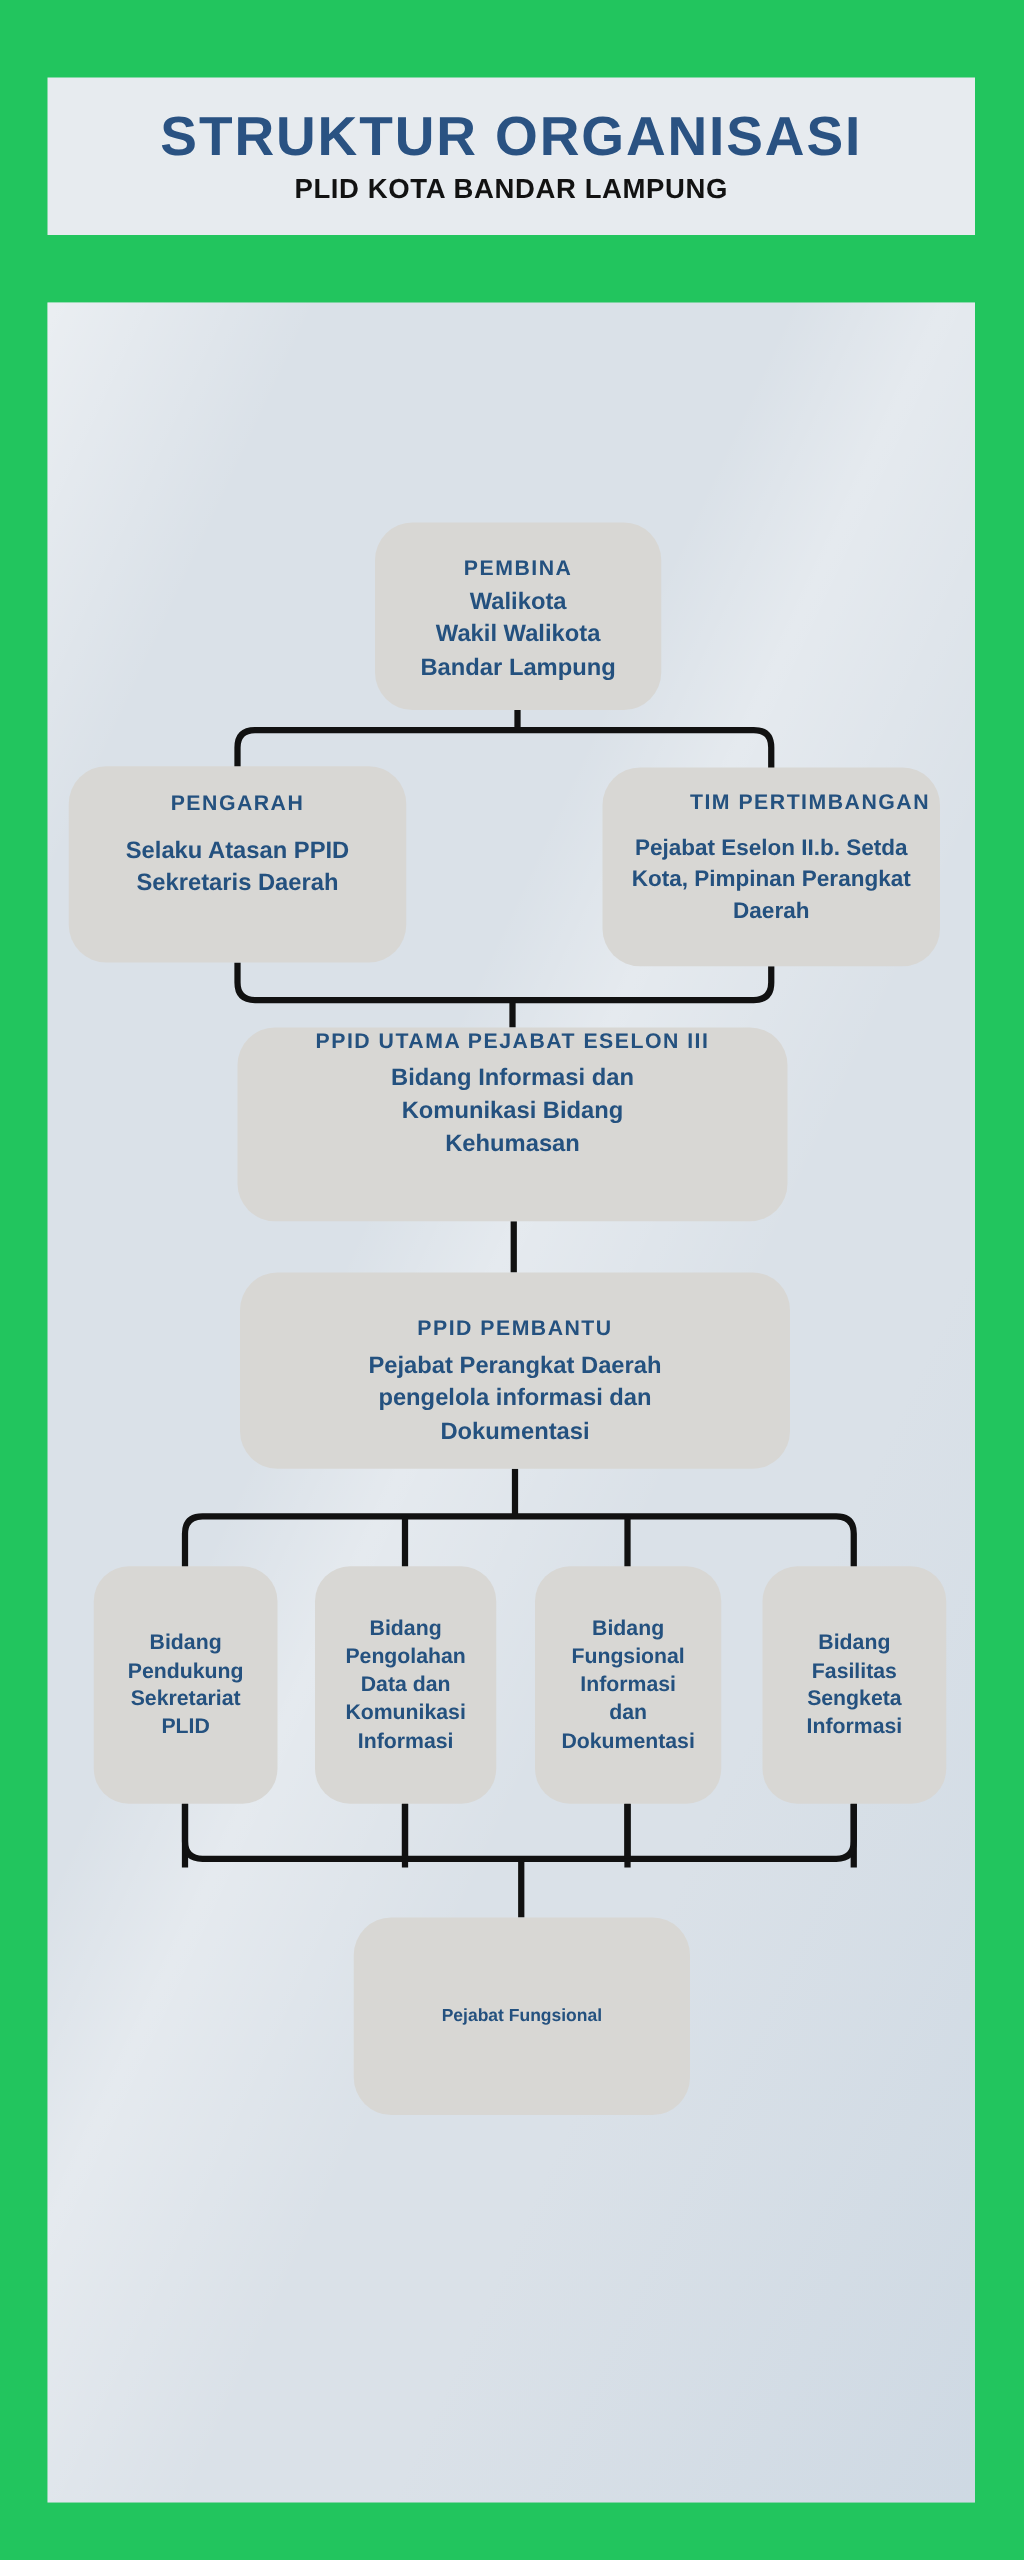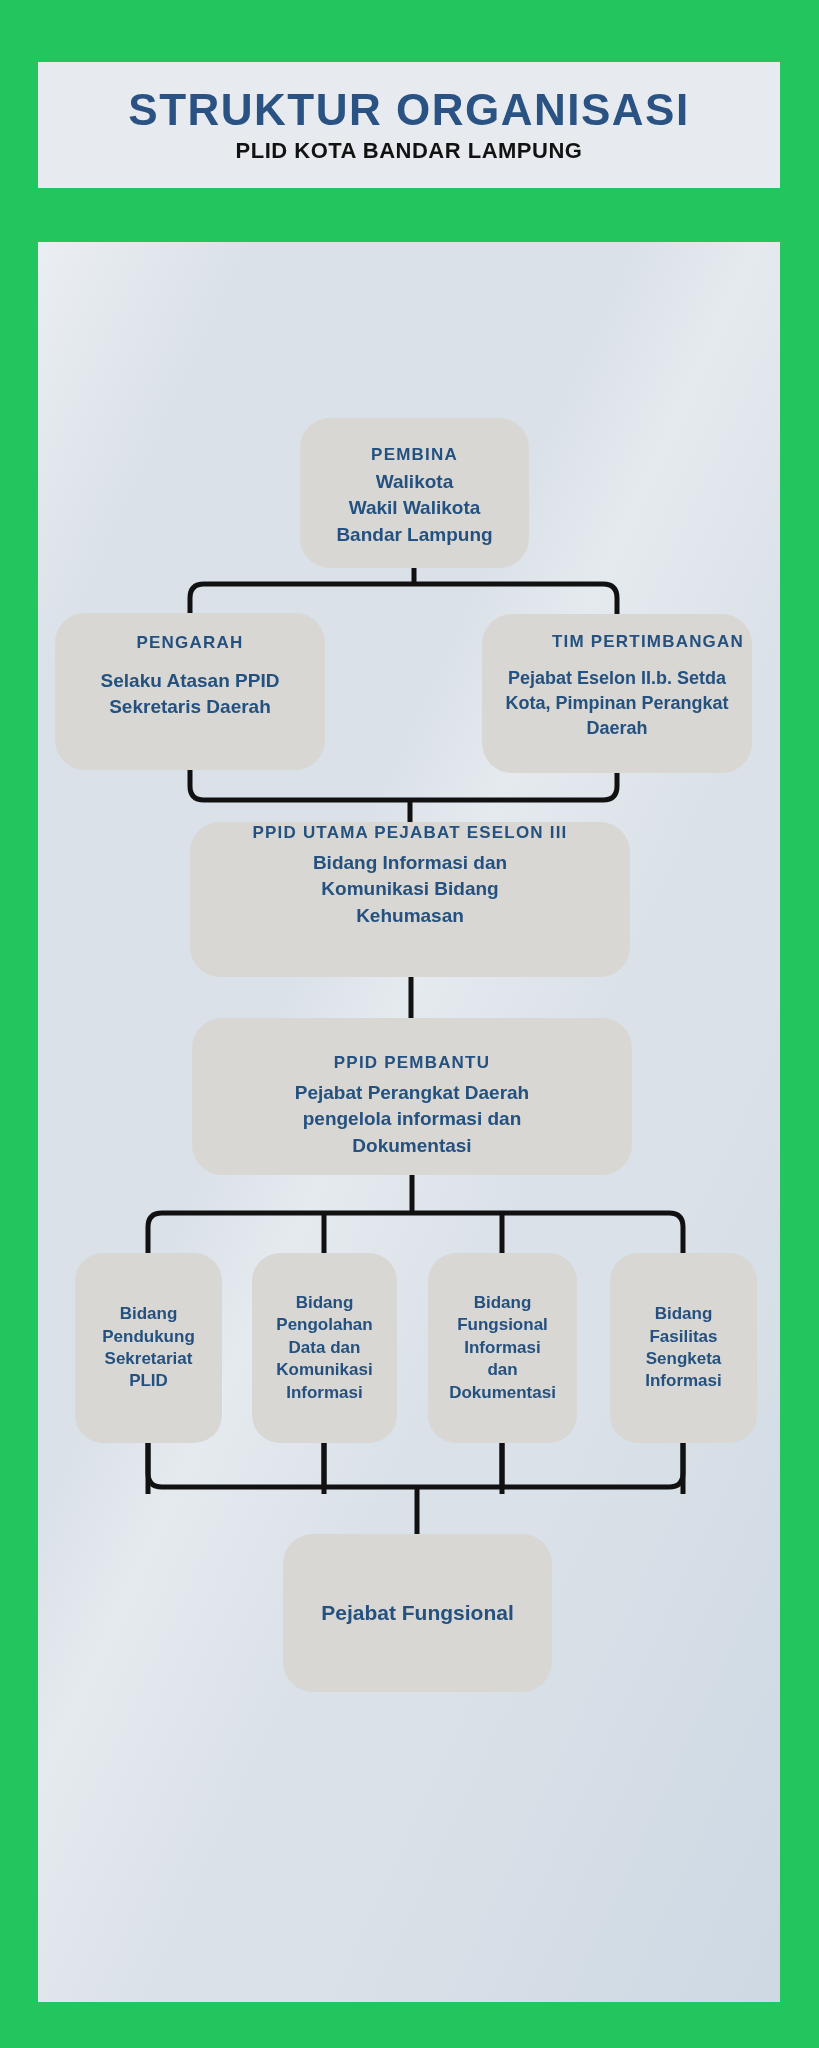--- a/index.html
+++ b/index.html
@@ -73,21 +73,21 @@
   }
   .child .node-line{font-size:17px;line-height:1.32;}
   .n-c1{left:37px;width:147px;}
   .n-c2{left:214px;width:145px;}
   .n-c3{left:390px;width:149px;}
   .n-c4{left:572px;width:147px;}
   .n-pejabat{
     left:245px;top:1292px;width:269px;height:158px;
     display:flex;align-items:center;justify-content:center;
   }
-  .n-pejabat .node-line{font-size:21px;}
+  .n-pejabat .node-line{font-size:14px;}
 </style>
 </head>
 <body>
 
 <div class="stage">
 
   <div class="header-panel">
     <div class="header-title">STRUKTUR ORGANISASI</div>
     <div class="header-subtitle">PLID KOTA BANDAR LAMPUNG</div>
   </div>

